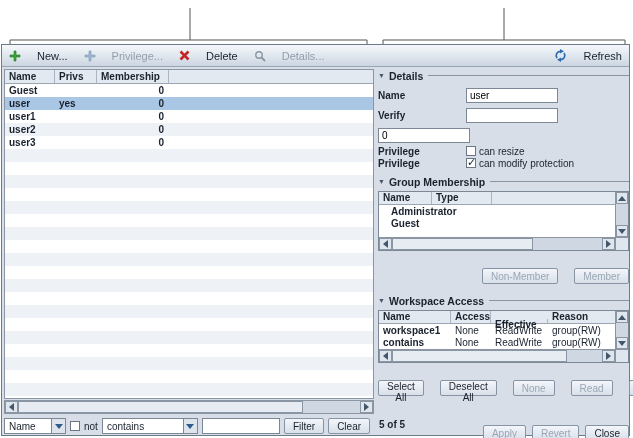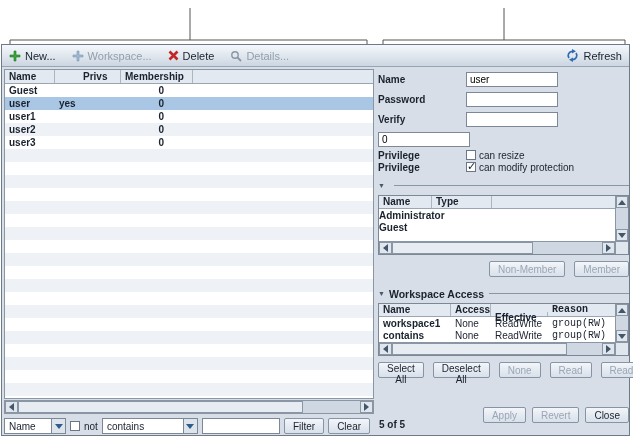--- a/index.html
+++ b/index.html
@@ -8,31 +8,31 @@
            font-family: "Liberation Sans", sans-serif; overflow: hidden; color:#1a222e; }
   .brackets { position:absolute; left:0; top:0; }
 
   .window { position:absolute; left:1px; top:44px; width:629px; height:392px;
             background:#d7dee7; border:1px solid #6e7a88; }
 
   
   .toolbar { position:absolute; left:0; top:0; right:0; height:22px;
              background:linear-gradient(#f5f8fb,#ccd6e1); border-bottom:1px solid #98a4b2;
              display:flex; align-items:center; gap:16px; padding:0 7px; font-size:11px; }
-  .titem { display:flex; align-items:center; gap:4px; cursor:default; }
+  .titem { display:flex; align-items:center; gap:16px; cursor:default; }
   .titem.dis { color:#919eac; }
   .spacer { flex:1; }
 
   
   .left-table { position:absolute; left:2px; top:24px; width:370px; height:330px;
                 background:#fff; border:1px solid #8a96a4; display:flex; flex-direction:column; }
   .lt-hdr { display:flex; height:14px; background:#e3e9f0; border-bottom:1px solid #9aa6b4;
             font-size:10px; font-weight:bold; flex:none; }
   .lt-hdr span { border-right:1px solid #aab6c2; padding:1px 0 0 4px; }
-  .hc-name { width:50px; } .hc-privs { width:42px;margin-left:24px; } .hc-bw { width:72px; }
+  .hc-name { width:50px; } .hc-privs { width:42px; } .hc-bw { width:72px; }
   .hc-fill { flex:1; border-right:none !important; }
   .lt-body { flex:1; background:repeating-linear-gradient(180deg,#fff 0 13px,#eef2f7 13px 26px); }
   .trow { display:flex; height:13px; align-items:center; font-size:10px; font-weight:bold; }
   .trow.sel { background:#a9c6e4; }
   .tc-name { width:50px; padding-left:4px; } .tc-privs { width:42px; padding-left:4px; }
   .tc-bw { width:72px; text-align:right; padding-right:5px; }
 
   
   .hscroll { position:absolute; left:2px; top:355px; width:370px; height:14px;
              background:#cfd8e2; border:1px solid #8a96a4; display:flex; }
@@ -84,31 +84,31 @@
               grid-template-columns:1fr 13px; }
   .gm-box { grid-template-rows:45px 13px; margin-bottom:4px; }
   .wa-box { grid-template-rows:38px 13px; margin-bottom:3px; }
   .g-content { overflow:hidden; }
   .gt-hdr { display:flex; height:13px; background:#e3e9f0; border-bottom:1px solid #9aa6b4;
             font-weight:bold; }
   .gt-hdr span { border-right:1px solid #aab6c2; padding-left:4px; }
   .g-fill { flex:1; border-right:none !important; }
   .gm-name { width:53px; } .gm-type { width:60px; }
   .grow { height:12px; display:flex; align-items:center; font-weight:bold; }
-  .grow span { padding-left:0; white-space:nowrap; }
-  .wa-name { width:72px; } .wa-access { width:40px; } .wa-eff { width:57px;margin-top:8px; } .wa-reason { flex:1;font-family:Liberation Mono, monospace; }
+  .grow span { padding-left:12px; white-space:nowrap; }
+  .wa-name { width:72px; } .wa-access { width:40px; } .wa-eff { width:57px;margin-top:8px; } .wa-reason { flex:1; }
   .wrow { height:12px; display:flex; align-items:flex-end; }
   .wrow span { padding-left:4px; white-space:nowrap; }
   .wrow .wa-name { font-weight:bold; }
   .vscroll { border-left:1px solid #8a96a4; background:#cfd8e2; display:flex;
              flex-direction:column; justify-content:space-between; }
   .vscroll .sb-btn { width:100%; height:12px; }
   .g-hscroll { border-top:1px solid #8a96a4; background:#cfd8e2; display:flex; }
   .corner { border-top:1px solid #8a96a4; border-left:1px solid #8a96a4; background:#dfe6ee; }
-  .btnrow { display:flex; gap:9px; margin-top:6px; }
+  .btnrow { display:flex; gap:16px; margin-top:17px; }
   .btnrow.end { justify-content:flex-end; }
   .footer { display:flex; justify-content:flex-end; gap:6px; margin-top:29px; }
 </style>
 </head>
 <body>
 
 <div class="stage">
 
   <svg class="brackets" width="633" height="44">
     <path d="M10 44 V40 H367 V44 M190 40 V8" stroke="#555" fill="none" stroke-width="1"></path>
@@ -121,21 +121,21 @@
       <div class="titem">
         <svg width="12" height="12">
             <path d="M5 1h2v4h4v2H7v4H5V7H1V5h4z" fill="#3ca53c" stroke="#1e7a1e" stroke-width="0.6"></path>
           </svg>
         <span>New...</span>
       </div>
       <div class="titem dis">
         <svg width="12" height="12">
             <path d="M5 1h2v4h4v2H7v4H5V7H1V5h4z" fill="#9fb8d4" stroke="#7e98b4" stroke-width="0.6"></path>
           </svg>
-        <span>Workspace...</span>
+        <span>Privilege...</span>
       </div>
       <div class="titem">
         <svg width="11" height="11">
             <path d="M1.5 1.5 L9.5 9.5 M9.5 1.5 L1.5 9.5" stroke="#c22626" stroke-width="2.6"></path>
           </svg>
         <span>Delete</span>
       </div>
       <div class="titem dis">
         <svg width="12" height="12">
             <circle cx="5" cy="5" r="3.2" fill="none" stroke="#8a96a4" stroke-width="1.4"></circle>
@@ -218,27 +218,28 @@
           </span>
       </div>
       <input class="fb-input" value="" style="">
       <button class="btn">Filter</button>
       <button class="btn">Clear</button>
     </div>
     <div class="count">5 of 5</div>
 
     <div class="right">
 
+      <div class="sec-hdr">
+        <span class="tri">▼</span>
+        <span>Details</span>
+        <span class="rule"></span>
+      </div>
       <div class="frow">
         <span class="flabel">Name</span>
         <input class="fin" value="user" style="">
-      </div>
-      <div class="frow">
-        <span class="flabel">Password</span>
-        <input class="fin" value="" style="">
       </div>
       <div class="frow">
         <span class="flabel">Verify</span>
         <input class="fin" value="" style="">
       </div>
       <div class="frow">
         <input class="fin" value="0" style="">
       </div>
       <div class="frow priv">
         <span class="flabel">Privilege</span>
@@ -246,20 +247,21 @@
         <span class="plabel">can resize</span>
       </div>
       <div class="frow priv">
         <span class="flabel">Privilege</span>
         <span class="cb checked"></span>
         <span class="plabel">can modify protection</span>
       </div>
 
       <div class="sec-hdr" style="margin-top:6px">
         <span class="tri">▼</span>
+        <span>Group Membership</span>
         <span class="rule"></span>
       </div>
       <div class="grid-box gm-box">
         <div class="g-content">
           <div class="gt-hdr">
             <span class="gm-name">Name</span>
             <span class="gm-type">Type</span>
             <span class="g-fill"></span>
           </div>
           <div class="grow">

